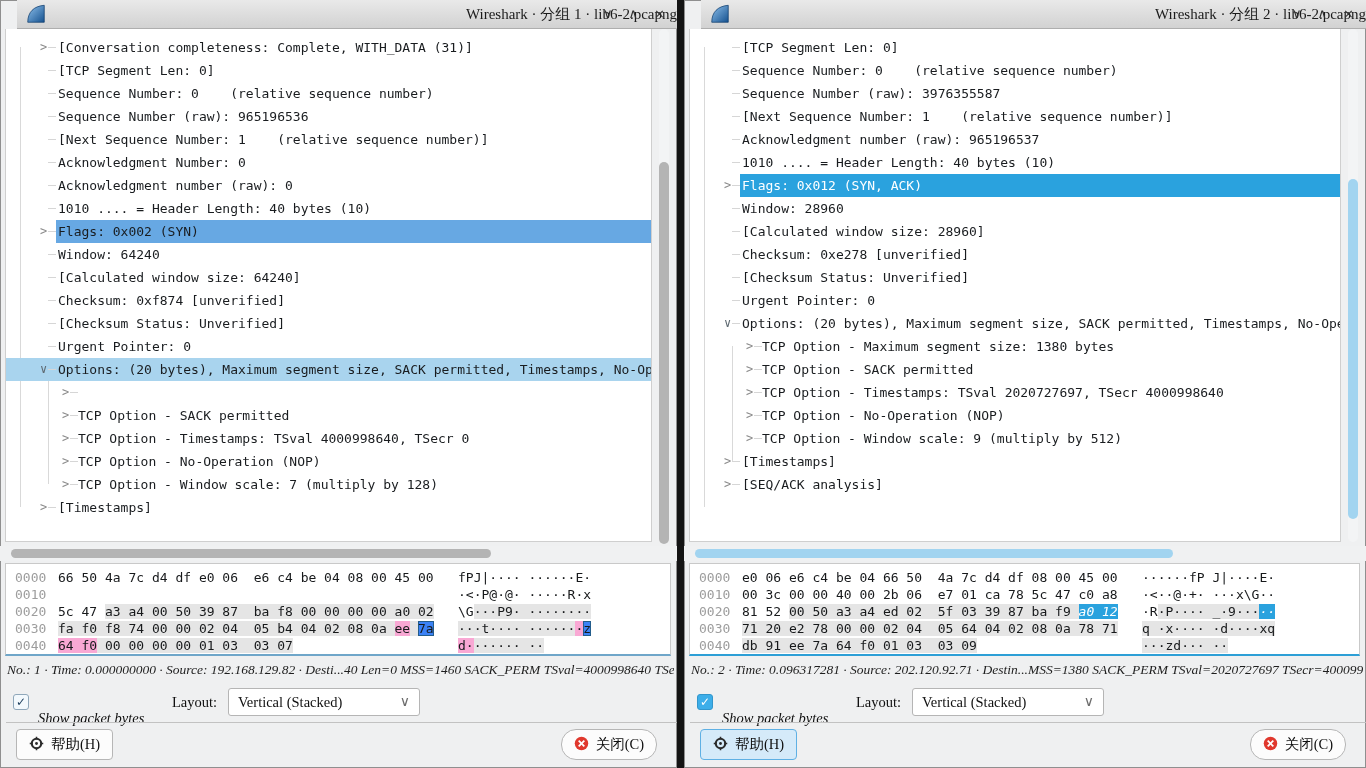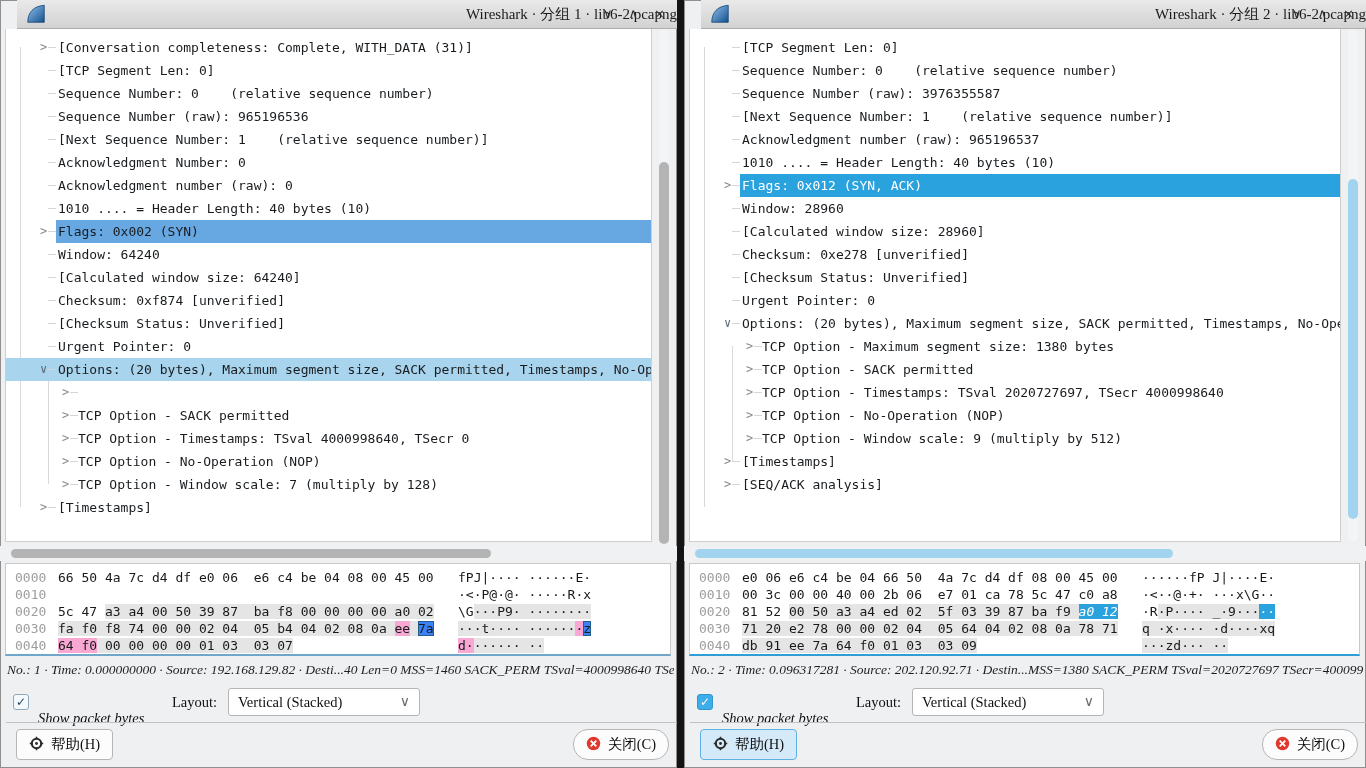--- a/index.html
+++ b/index.html
@@ -79,21 +79,21 @@
     border:1px solid #b5b5b5;border-radius:3px;box-sizing:border-box;line-height:26px;padding-left:9px;}
   .select .chev{position:absolute;right:9px;top:-1px;color:#6d6d6d;font-family:"DejaVu Sans",sans-serif;font-size:14px;}
 
   
   .btnrow{position:absolute;top:722px;left:0;right:0;height:46px;border-top:1px solid #c2c2c2;margin-left:6px;}
   .btn{position:absolute;top:6px;height:31px;border-radius:4px;border:1px solid #b6b6b6;background:#fcfcfc;
     font-size:14.5px;color:#101010;line-height:29px;box-sizing:border-box;padding:0 12px;}
   .btn .bicon{display:inline-block;vertical-align:-2px;margin-right:7px;}
   .btn-help{left:10px;}
   .win-a .btn-help{background:#d5eaf9;border-color:#5fb0e4;}
-  .btn-close{right:8px;border-radius:15px;}
+  .btn-close{right:20px;border-radius:15px;}
 </style>
 </head>
 <body>
 
 <div class="window win-i" id="win0">
   <div class="titlebar">
     <svg class="fin" viewBox="0 0 24 24">
       <defs>
           <linearGradient id="fg0" x1="0" y1="0" x2="1" y2="1">
         <stop offset="0" stop-color="#8fc1ec"></stop>

